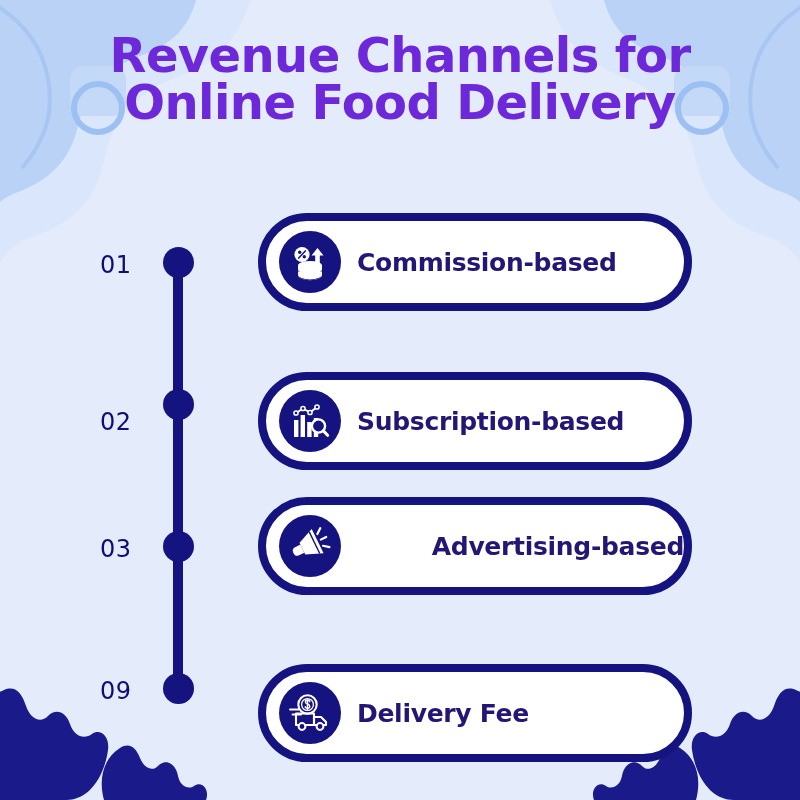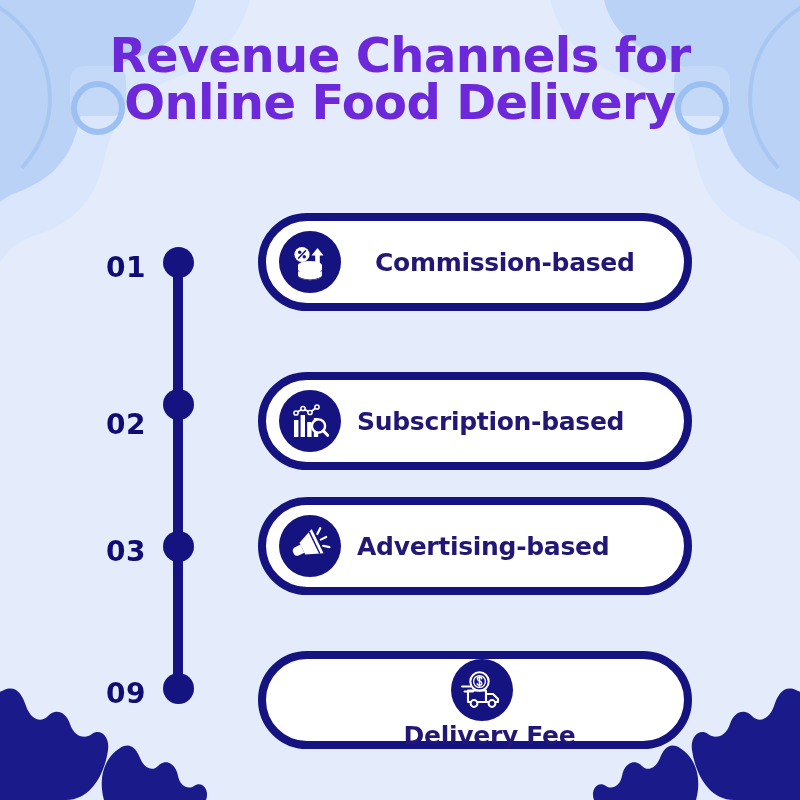--- a/index.html
+++ b/index.html
@@ -72,24 +72,23 @@
     width: 31px;
     height: 31px;
     border-radius: 50%;
     background: #151380;
     left: 63px;
   }
   .node-num {
     position: absolute;
     left: 0px;
     width: 52px;
-    text-align: center;
     font-family: "DejaVu Sans", sans-serif;
-    font-weight: bold;
-    font-size: 28px;
+    font-weight: normal;
+    font-size: 24px;
     letter-spacing: 0.5px;
     color: #100c73;
   }
 
   
   #rows {
     position: absolute;
     left: 258px;
     top: 200px;
     width: 440px;
@@ -196,21 +195,21 @@
     <div class="node" style="top:473px;"></div>
 
     <div class="node-num" style="top:51px;">01</div>
     <div class="node-num" style="top:208px;">02</div>
     <div class="node-num" style="top:335px;">03</div>
     <div class="node-num" style="top:477px;">09</div>
   </div>
 
   <div id="rows">
 
-    <div class="pill" style="top:13px;gap:18px;">
+    <div class="pill" style="top:13px;">
       <span class="pill-icon">
         <svg width="44" height="44" viewBox="0 0 44 44">
 
           <path d="M29.5,8 L35.5,15.5 L31.8,15.5 L31.8,24 L27.2,24 L27.2,15.5 L23.5,15.5 Z" fill="#ffffff"></path>
 
           <circle cx="14" cy="14.5" r="7.6" fill="#ffffff"></circle>
           <circle cx="11.7" cy="12.2" r="1.7" fill="#151380"></circle>
           <circle cx="16.3" cy="16.8" r="1.7" fill="#151380"></circle>
           <path d="M17.3,10.9 L10.7,18.1" stroke="#151380" stroke-width="1.5" stroke-linecap="round"></path>
 
@@ -241,42 +240,42 @@
           <circle cx="21" cy="12.5" r="2.1" fill="#151380" stroke="#ffffff" stroke-width="1.5"></circle>
           <circle cx="28" cy="7" r="2.1" fill="#151380" stroke="#ffffff" stroke-width="1.5"></circle>
 
           <circle cx="29.5" cy="26" r="6.6" fill="#151380" stroke="#ffffff" stroke-width="2.4"></circle>
           <path d="M34.4,30.9 L38.6,35.3" stroke="#ffffff" stroke-width="3" stroke-linecap="round"></path>
         </svg>
       </span>
       <span class="pill-label">Subscription-based</span>
     </div>
 
-    <div class="pill" style="top:297px;">
+    <div class="pill" style="top:297px;justify-content:space-between;">
       <span class="pill-icon">
         <svg width="42" height="42" viewBox="0 0 42 42">
           <g transform="rotate(-26 21 21)">
 
             <path d="M13,13.5 L30,6.5 L30,33.5 L13,26.5 Z" fill="#ffffff"></path>
 
             <path d="M26.5,8 L26.5,32" stroke="#151380" stroke-width="1.4"></path>
 
             <path d="M6.5,15.5 L13,15.5 L13,24.5 L6.5,24.5
                      C4.4,24.5 3,22.8 3,20 C3,17.2 4.4,15.5 6.5,15.5 Z" fill="#ffffff"></path>
 
             <path d="M33.5,20 L39.5,20" stroke="#ffffff" stroke-width="2.2" stroke-linecap="round"></path>
             <path d="M32.8,13.5 L38,9.5" stroke="#ffffff" stroke-width="2.2" stroke-linecap="round"></path>
             <path d="M32.8,26.5 L38,30.5" stroke="#ffffff" stroke-width="2.2" stroke-linecap="round"></path>
           </g>
         </svg>
       </span>
       <span class="pill-label">Advertising-based</span>
     </div>
 
-    <div class="pill" style="top:451px;flex-direction:column;">
+    <div class="pill" style="top:464px;">
       <span class="pill-icon">
         <svg width="44" height="44" viewBox="0 0 44 44">
 
           <path d="M2,18.5 L11,18.5" stroke="#ffffff" stroke-width="1.9" stroke-linecap="round"></path>
           <path d="M4.5,23.5 L13,23.5" stroke="#ffffff" stroke-width="1.9" stroke-linecap="round"></path>
 
           <circle cx="19.5" cy="13.5" r="9.2" fill="#151380" stroke="#ffffff" stroke-width="2.1"></circle>
           <circle cx="19.5" cy="13.5" r="5.9" fill="none" stroke="#ffffff" stroke-width="1.3"></circle>
           <path d="M19.5,8.8 L19.5,18.2" stroke="#ffffff" stroke-width="1.5" stroke-linecap="round"></path>
           <path d="M21.7,10.8 C21.7,9.7 20.7,9.3 19.5,9.3 C18.3,9.3 17.4,9.9 17.4,11

